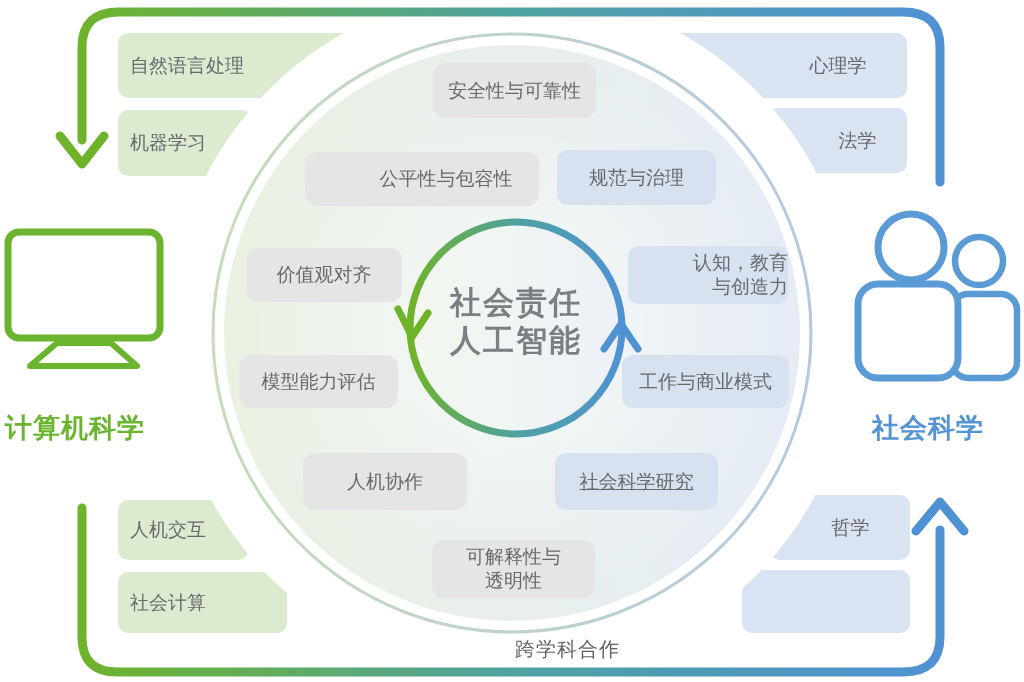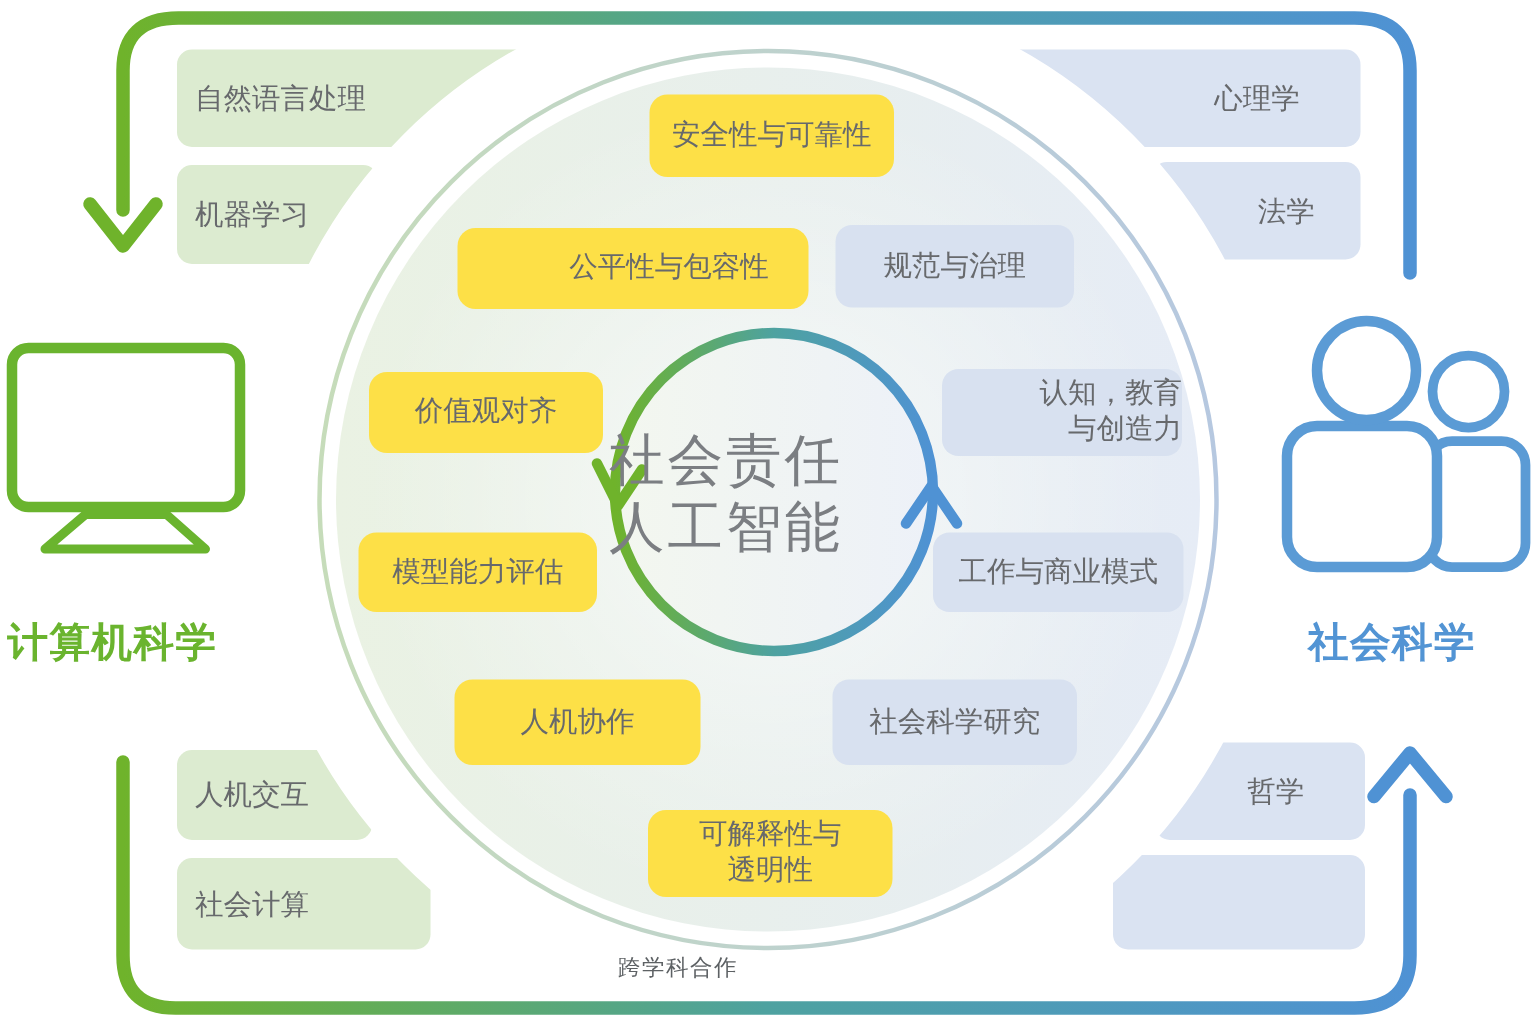--- a/index.html
+++ b/index.html
@@ -5,34 +5,34 @@
   html,body{margin:0;padding:0;background:#ffffff;}
   #stage{
     position:relative;width:1024px;height:682px;overflow:hidden;background:#ffffff;
     font-family:"Liberation Sans","DejaVu Sans",sans-serif;
   }
   #bg{position:absolute;left:0;top:0;}
   .ibox{
     position:absolute;display:flex;flex-direction:column;align-items:center;justify-content:center;
     border-radius:12px;color:#67696c;font-size:19px;line-height:1.25;text-align:center;white-space:nowrap;
   }
-  .g{background:#fde047;}
+  .g{background:#e5e5e5;}
   .b{background:#d8e1f0;border-radius:11px;}
   .obox-label{position:absolute;display:flex;align-items:center;color:#67696c;font-size:19px;white-space:nowrap;}
   .obox-label.r{justify-content:center;}
   .field-title{position:absolute;font-size:27px;font-weight:bold;letter-spacing:1px;white-space:nowrap;}
   .field-title.cs{color:#6ab42e;}
   .field-title.ss{color:#5294d4;}
   #center-label{
-    position:absolute;left:406px;top:284px;width:220px;
-    color:#7b7e82;font-size:37px;font-weight:normal;line-height:1.22;letter-spacing:2px;
+    position:absolute;left:406px;top:284px;width:220px;text-align:center;
+    color:#7b7e82;font-size:31px;font-weight:bold;line-height:1.22;letter-spacing:2px;
   }
   #bottom-label{
-    position:absolute;left:412px;top:636px;width:208px;text-align:left;
-    color:#5d6164;font-size:15px;letter-spacing:1px;
+    position:absolute;left:412px;top:636px;width:208px;text-align:right;
+    color:#5d6164;font-size:20px;letter-spacing:1px;
   }
 </style>
 </head>
 <body>
 
 <div id="stage">
 
   <svg id="bg" width="1024" height="682" viewBox="0 0 1024 682">
     <defs>
       <linearGradient id="lineGrad" x1="0" y1="0" x2="1" y2="0">
@@ -151,21 +151,21 @@
   <div class="ibox b" style="left:557px;top:150px;width:159px;height:55px;">
       <span>规范与治理</span>
     </div>
   <div class="ibox b" style="left:628px;top:246px;width:160px;height:58px;align-items:flex-end;">
     <span>认知，教育</span>
     <span>与创造力</span>
   </div>
   <div class="ibox b" style="left:622px;top:355px;width:167px;height:53px;">
       <span>工作与商业模式</span>
     </div>
-  <div class="ibox b" style="left:555px;top:453px;width:163px;height:57px;">
+  <div class="ibox b" style="left:555px;top:453px;width:163px;height:57px;text-decoration:underline;">
       <span>社会科学研究</span>
     </div>
 
   <div id="center-label">
     <div>社会责任</div>
     <div>人工智能</div>
   </div>
 
   <div class="field-title cs" style="left:5px;top:410px;">计算机科学</div>
   <div class="field-title ss" style="left:872px;top:410px;">社会科学</div>

